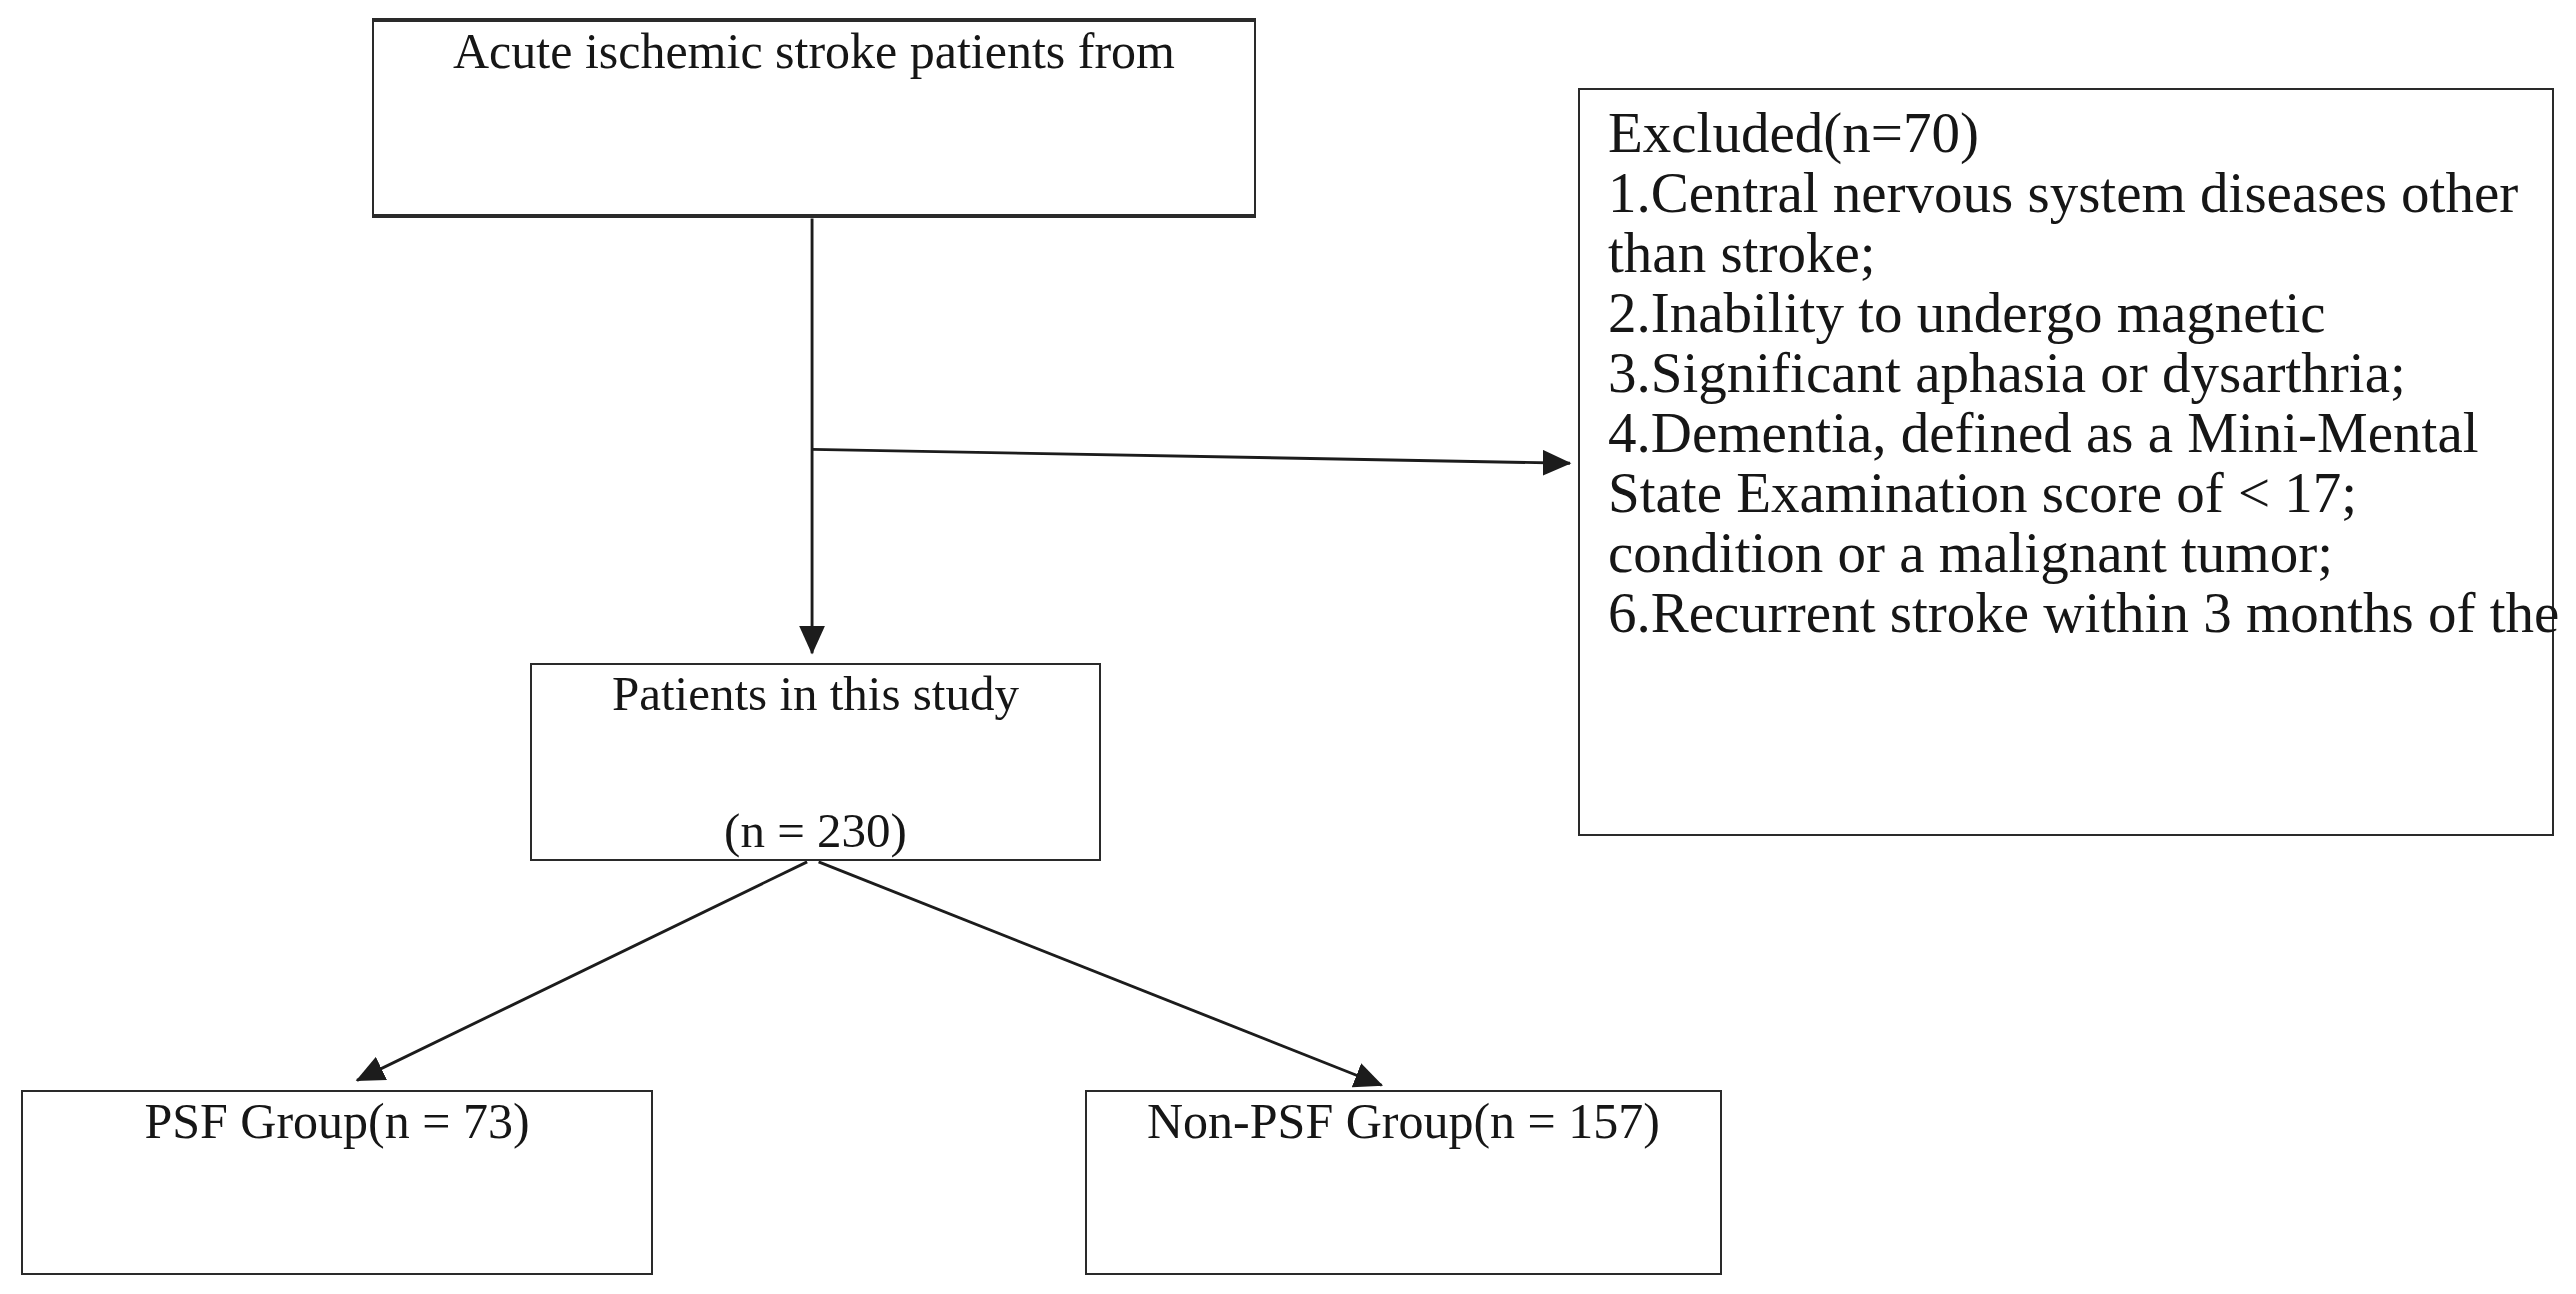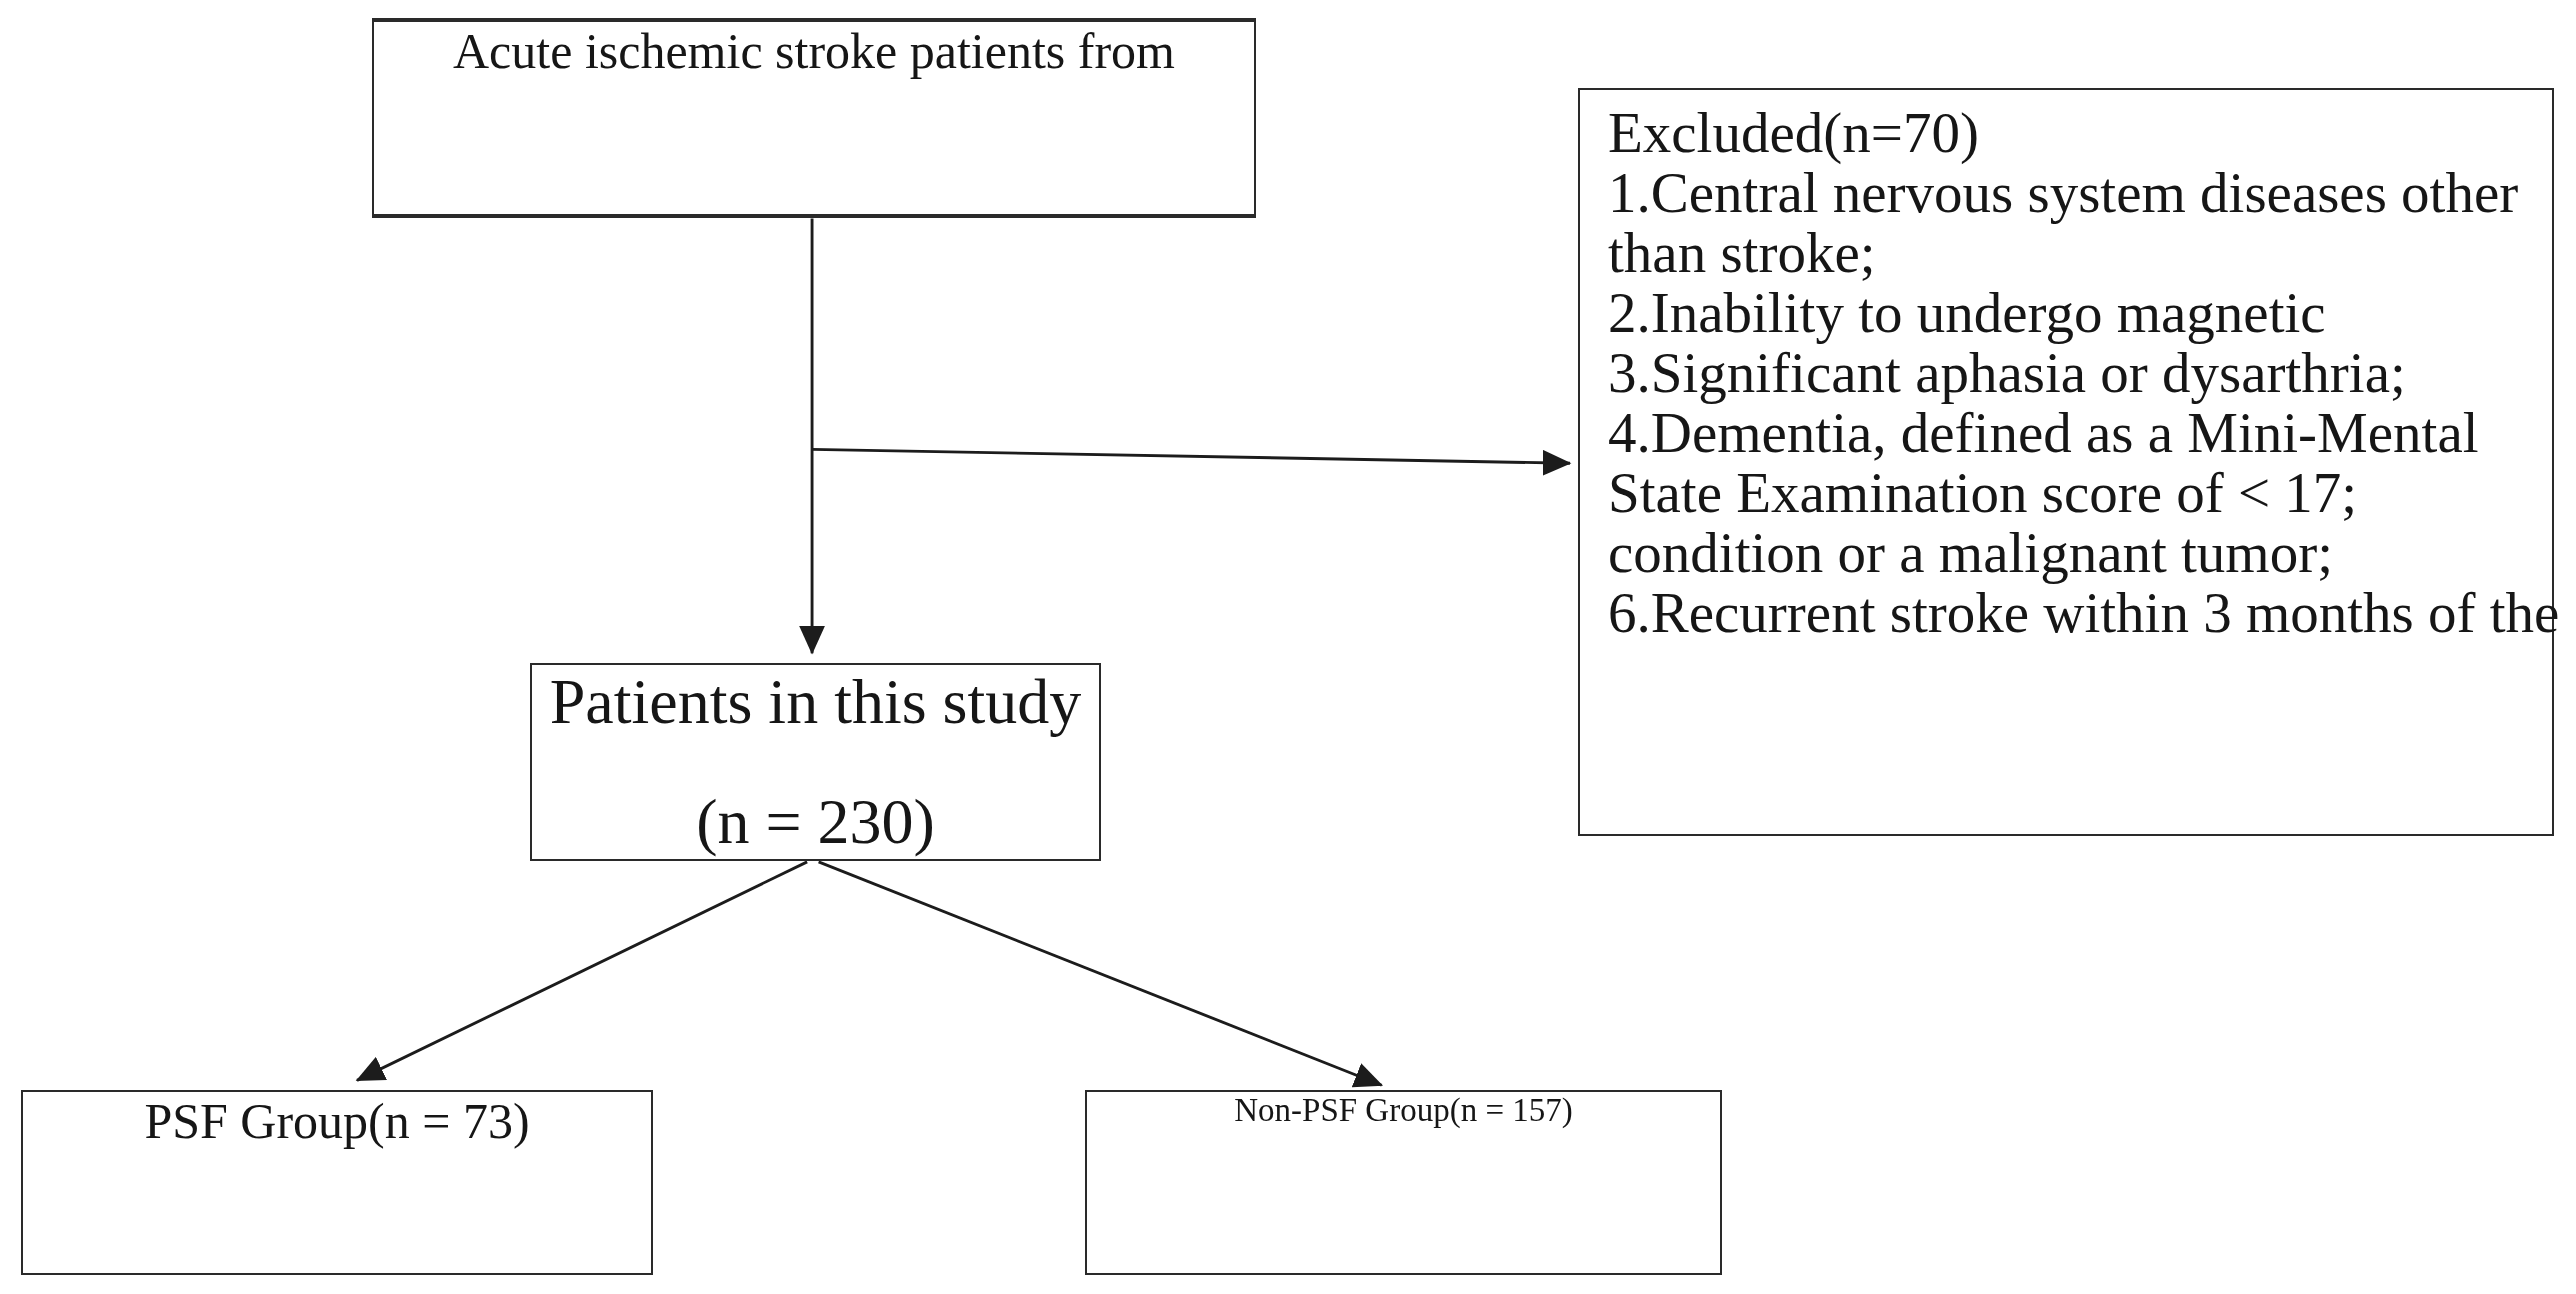--- a/index.html
+++ b/index.html
@@ -33,38 +33,38 @@
     white-space: nowrap;
   }
   #source-box {
     left: 372px; top: 18px; width: 884px; height: 200px;
     font-size: 50px;
     border-top-width: 4.1px;
     border-bottom-width: 4.1px;
   }
   #study-box {
     left: 530px; top: 663px; width: 571px; height: 198px;
-    font-size: 64px;
+    font-size: 49px;
   }
   #excluded-box {
     left: 1578px; top: 88px; width: 976px; height: 748px;
     font-size: 57px;
     padding: 13px 6.5px 13px 28px;
   }
   .excluded-line {
     line-height: 60px;
     white-space: nowrap;
   }
   #psf-box {
     left: 21px; top: 1090px; width: 632px; height: 185px;
     font-size: 50px;
   }
   #nonpsf-box {
     left: 1085px; top: 1090px; width: 637px; height: 185px;
-    font-size: 33px;
+    font-size: 50px;
   }
   #connectors {
     position: absolute;
     left: 0; top: 0;
     width: 2576px;
     height: 1294px;
     pointer-events: none;
   }
   #connectors line {
     stroke: #1c1c1c;

